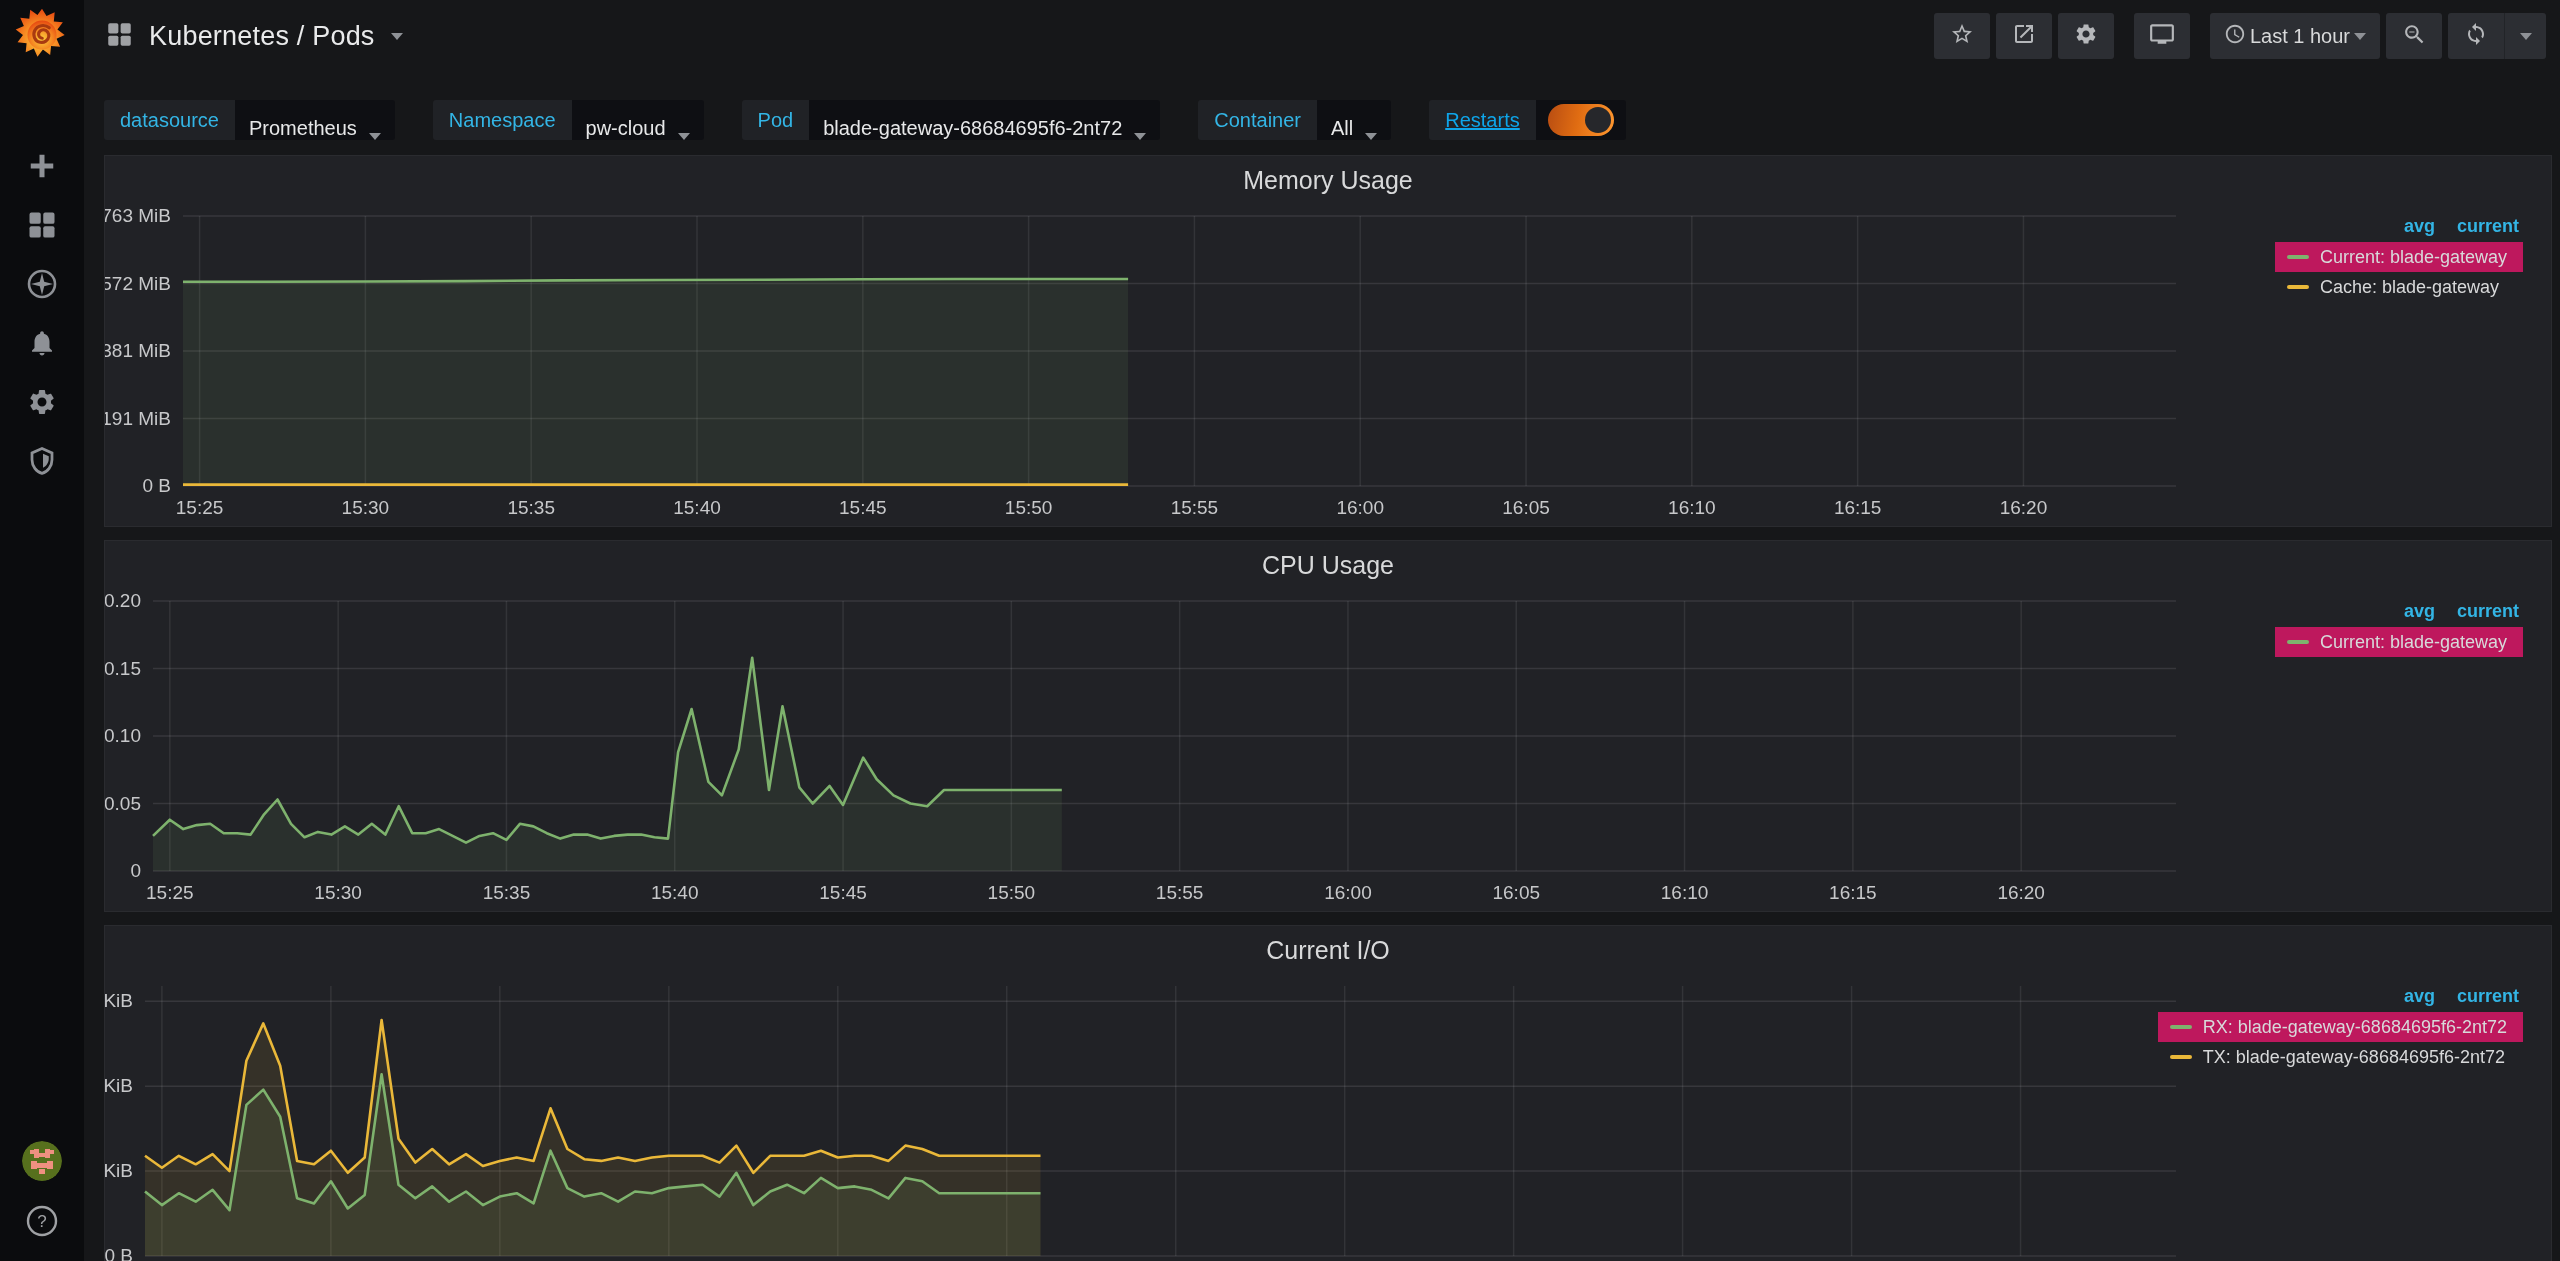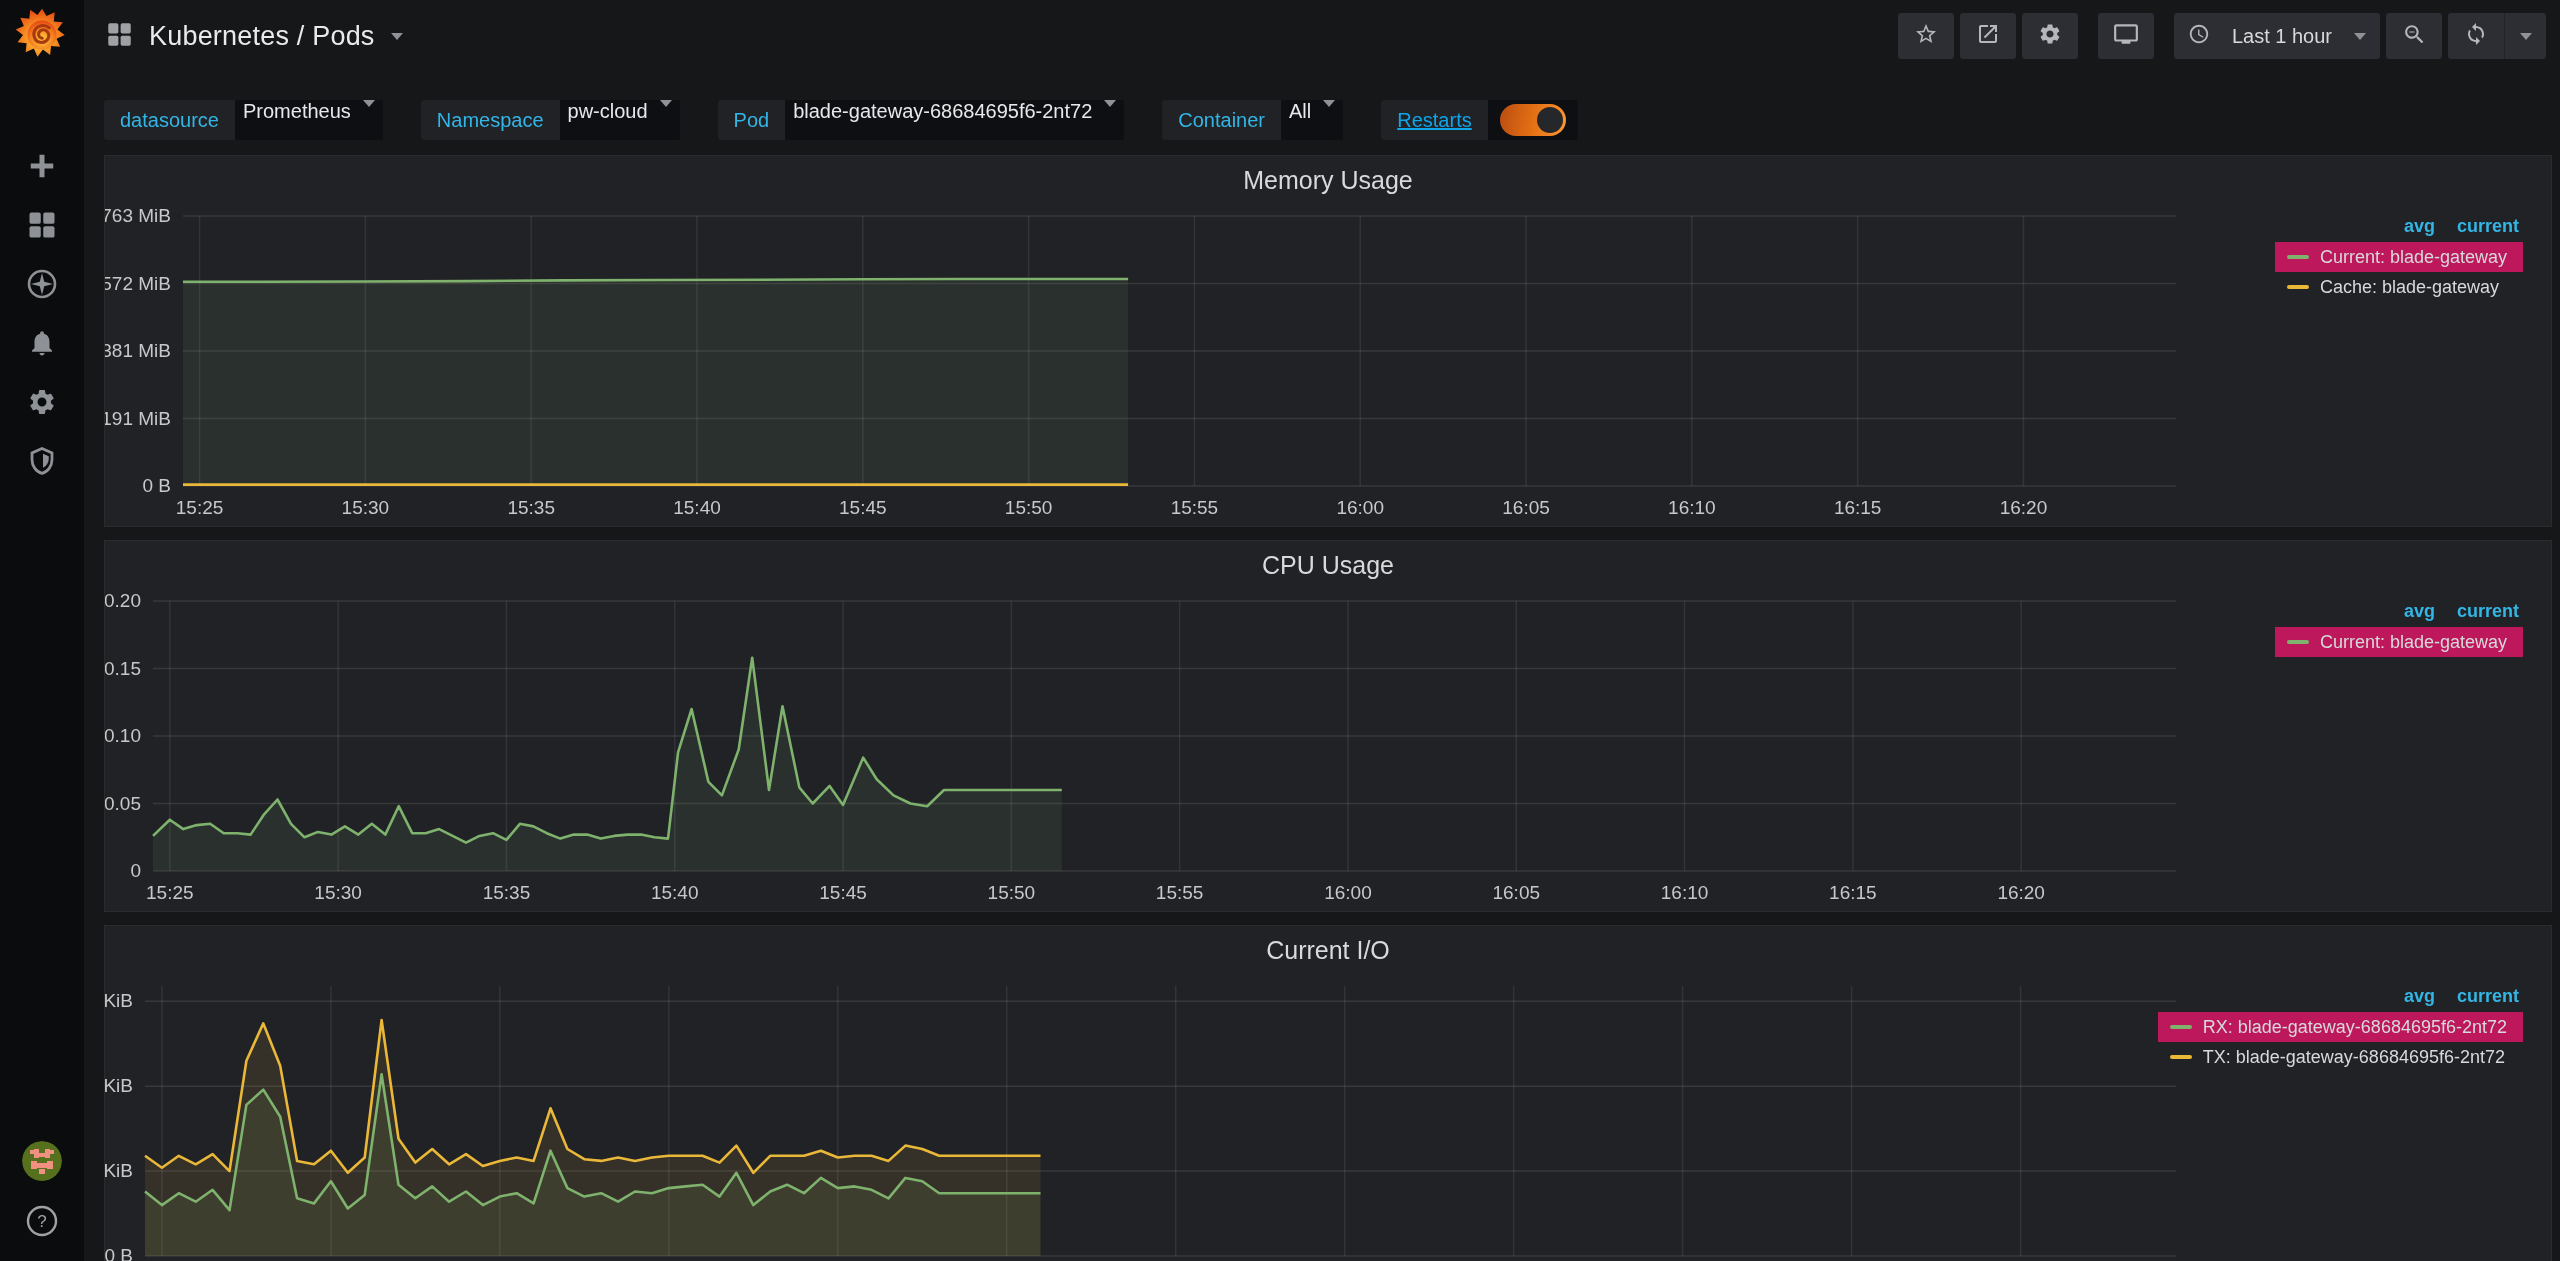--- a/index.html
+++ b/index.html
@@ -17,35 +17,35 @@
   .help-btn { width:40px; height:40px; display:flex; align-items:center; justify-content:center; cursor:pointer; }
 
   
   .navbar { position:absolute; left:84px; top:0; width:2476px; height:73px; background:#161719; }
   .nav-left { position:absolute; left:22px; top:0; height:73px; display:flex; align-items:center; gap:16px; cursor:pointer; }
   .nav-left svg { fill:#9fa1a4; }
   .page-title { font-size:27px; font-weight:500; color:#e9eaeb; letter-spacing:.2px; }
   .caret { width:0; height:0; border-left:7px solid transparent; border-right:7px solid transparent; border-top:8px solid #8e9196; display:inline-block; }
   .caret.sm { border-left-width:6px; border-right-width:6px; border-top-width:7px; }
   .nav-right { position:absolute; right:14px; top:13px; display:flex; gap:6px; align-items:center; }
-  .tool-btn { height:46px; min-width:56px; background:#2c2e33; border-radius:3px; display:flex; align-items:center; justify-content:center; gap:22px; cursor:pointer; padding:0 14px; }
+  .tool-btn { height:46px; min-width:56px; background:#2c2e33; border-radius:3px; display:flex; align-items:center; justify-content:center; gap:4px; cursor:pointer; padding:0 14px; }
   .tool-btn svg { fill:#b5b7ba; }
   .tool-btn.spaced { margin-left:14px; }
   .time-label { font-size:20px; color:#d8d9da; }
   .split { display:flex; }
   .split .tool-btn { border-radius:0; }
   .split .tool-btn:first-child { border-radius:3px 0 0 3px; }
   .split .tool-btn:last-child { border-radius:0 3px 3px 0; border-left:1px solid #222428; min-width:42px; }
 
   
   .submenu { position:absolute; left:104px; top:100px; display:flex; gap:38px; align-items:center; }
   .var-group { display:flex; align-items:stretch; height:40px; }
   .var-label { background:#202226; color:#33b5e5; font-size:20px; display:flex; align-items:center; padding:0 16px; border-radius:3px 0 0 3px; }
   .var-label.white { color:#0ea5e9;text-decoration:underline; }
-  .var-value { background:#0e0f13; border:none; color:#e7e8e9; font-size:20px; font-weight:500; display:flex; align-items:flex-start; gap:12px; padding:0 8px; cursor:pointer; border-radius:0 3px 3px 0; font-family:inherit; }
+  .var-value { background:#0e0f13; border:none; color:#e7e8e9; font-size:20px; font-weight:500; display:flex; align-items:flex-end; gap:12px; padding:0 14px; cursor:pointer; border-radius:0 3px 3px 0; font-family:inherit; }
   .toggle-box { background:#0e0f13; display:flex; align-items:center; padding:0 12px; border-radius:0 3px 3px 0; cursor:pointer; }
   .switch { position:relative; width:66px; height:32px; border-radius:16px; background:linear-gradient(100deg,#b84d12 0%,#e06c12 45%,#ff9830 100%); }
   .knob { position:absolute; right:3px; top:3px; width:26px; height:26px; border-radius:50%; background:#26272b; }
 
   
   .panel { position:absolute; left:104px; width:2448px; height:372px; background:#212226; border:1px solid #2a2b2f; }
   .panel-title { position:absolute; top:10px; left:0; width:100%; text-align:center; font-size:25px; font-weight:500; color:#d8d9da; cursor:pointer; }
   .chart { position:absolute; left:0; top:0; width:2448px; height:372px; }
   .legend-links { position:absolute; top:60px; right:32px; display:flex; gap:22px; font-size:18px; font-weight:700; }
   .legend-links a { color:#33b5e5; cursor:pointer; text-decoration:none; }

